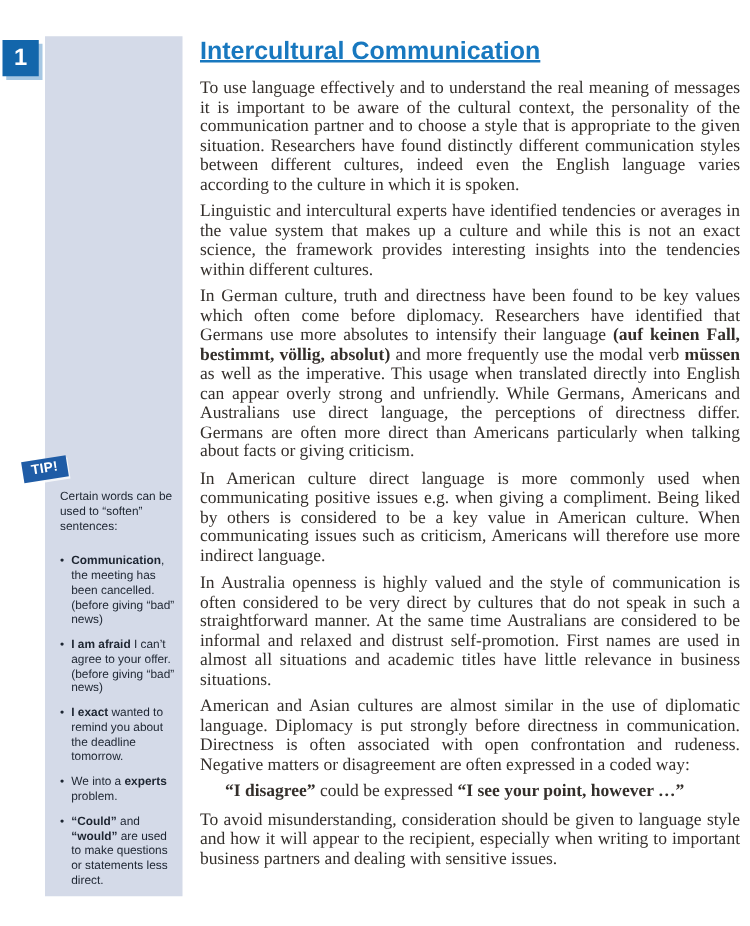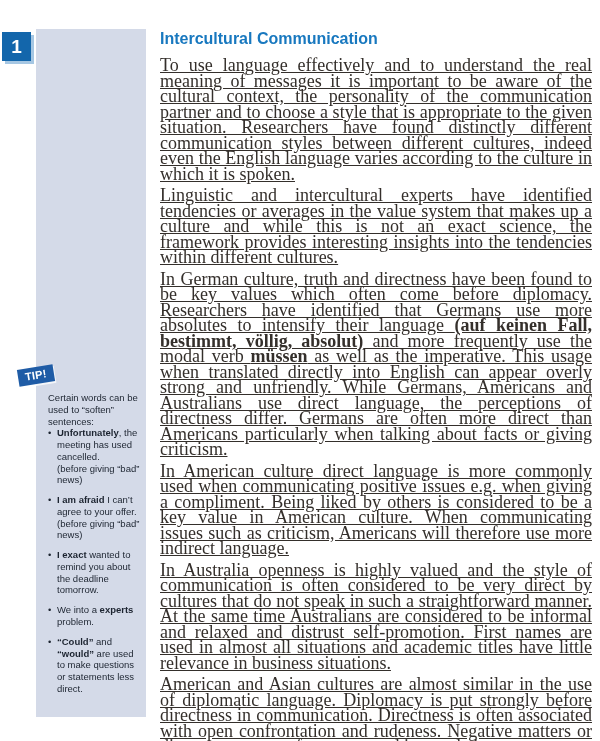--- a/index.html
+++ b/index.html
@@ -36,57 +36,57 @@
     font-family:"Liberation Sans",sans-serif;font-weight:bold;
     font-size:11px;letter-spacing:0.2px;
     padding:2px 7px 3px 7px;
     box-shadow:1px 2px 0 rgba(255,255,255,0.75);
   }
   .tip-content{
     position:absolute;left:48px;top:392px;width:94px;
     font-family:"Liberation Sans",sans-serif;
     font-size:9.5px;line-height:1.24;color:var(--sidebar-text);
   }
-  .tip-intro{margin-bottom:0;white-space:pre-line;}
+  .tip-intro{margin-bottom:16px;white-space:pre-line;}
   .tip-item{display:flex;margin-bottom:8px;}
   .tip-item .bullet{width:9px;flex:0 0 9px;text-align:left;}
   .tip-item .seg-text{flex:1;white-space:pre-line;}
   .tip-item b,.tip-intro b{font-weight:bold;}
   .main{
     position:absolute;left:160px;top:30px;width:432px;
   }
   .main h1{
     font-family:"Liberation Sans",sans-serif;
-    font-size:16px;font-weight:bold;color:var(--title-blue);
-    margin:0 0 10px 0;line-height:1.15;
+    font-size:20px;font-weight:bold;color:var(--title-blue);
+    margin:0 0 10px 0;line-height:1.15;text-decoration:underline;
   }
   .article-body p.para{
-    font-size:18px;line-height:15.5px;text-align:justify;
-    color:var(--body-text);margin:0 0 6px 0;text-decoration:underline;
+    font-size:14px;line-height:15.5px;text-align:justify;
+    color:var(--body-text);margin:0 0 6px 0;
   }
   .article-body p.para b{font-weight:bold;}
   .article-body p.para.quote{
     text-align:left;margin:3px 0 7px 0;padding-left:20px;
   }
 </style>
 </head>
 <body>
 
 <div class="unit-badge">1</div>
 
 <div class="sidebar-panel"></div>
 
 <div class="tip-badge">TIP!</div>
 
 <div class="tip-content">
   <div class="tip-intro">Certain words can be used to “soften” sentences:</div>
   <div class="tip-list">
       <div class="tip-item">
         <span class="bullet">•</span>
-        <span class="seg-text"><b>Unfortunately</b><span>, the meeting has used cancelled.
+        <span class="seg-text"><b>Communication</b><span>, the meeting has been cancelled.
 (before giving “bad” news)</span></span>
       </div>
       <div class="tip-item">
         <span class="bullet">•</span>
         <span class="seg-text"><b>I am afraid</b><span> I can’t agree to your offer.
 (before giving “bad” news)</span></span>
       </div>
       <div class="tip-item">
         <span class="bullet">•</span>
         <span class="seg-text"><b>I exact</b><span> wanted to remind you about the deadline tomorrow.</span></span>
@@ -105,14 +105,15 @@
 <div class="main">
   <h1>Intercultural Communication</h1>
   <div class="article-body">
       <p class="para"><span>To use language effectively and to understand the real meaning of messages it is important to be aware of the cultural context, the personality of the communication partner and to choose a style that is appropriate to the given situation. Researchers have found distinctly different communication styles between different cultures, indeed even the English language varies according to the culture in which it is spoken.</span></p>
       <p class="para"><span>Linguistic and intercultural experts have identified tendencies or averages in the value system that makes up a culture and while this is not an exact science, the framework provides interesting insights into the tendencies within different cultures.</span></p>
       <p class="para"><span>In German culture, truth and directness have been found to be key values which often come before diplomacy. Researchers have identified that Germans use more absolutes to intensify their language </span><b>(auf keinen Fall, bestimmt, völlig, absolut)</b><span> and more frequently use the modal verb </span><b>müssen</b><span> as well as the imperative. This usage when translated directly into English can appear overly strong and unfriendly. While Germans, Americans and Australians use direct language, the perceptions of directness differ. Germans are often more direct than Americans particularly when talking about facts or giving criticism.</span></p>
       <p class="para"><span>In American culture direct language is more commonly used when communicating positive issues e.g. when giving a compliment. Being liked by others is considered to be a key value in American culture. When communicating issues such as criticism, Americans will therefore use more indirect language.</span></p>
       <p class="para"><span>In Australia openness is highly valued and the style of communication is often considered to be very direct by cultures that do not speak in such a straightforward manner. At the same time Australians are considered to be informal and relaxed and distrust self-promotion. First names are used in almost all situations and academic titles have little relevance in business situations.</span></p>
       <p class="para"><span>American and Asian cultures are almost similar in the use of diplomatic language. Diplomacy is put strongly before directness in communication. Directness is often associated with open confrontation and rudeness. Negative matters or disagreement are often expressed in a coded way:</span></p>
       <p class="para quote"><b>“I disagree”</b><span> could be expressed </span><b>“I see your point, however …”</b></p>
+      <p class="para"><span>To avoid misunderstanding, consideration should be given to language style and how it will appear to the recipient, especially when writing to important business partners and dealing with sensitive issues.</span></p>
     </div>
 </div>
 
 </body></html>

